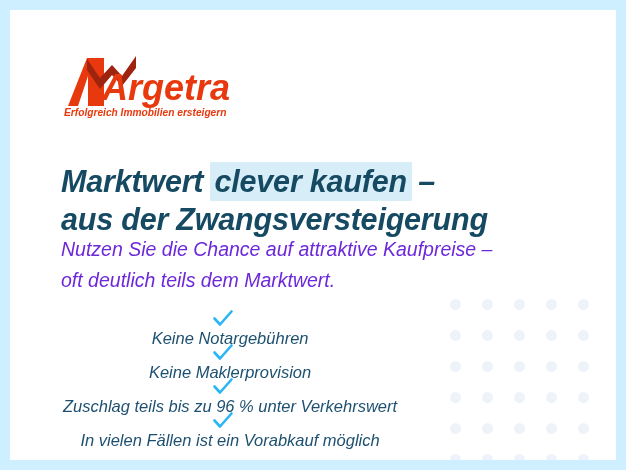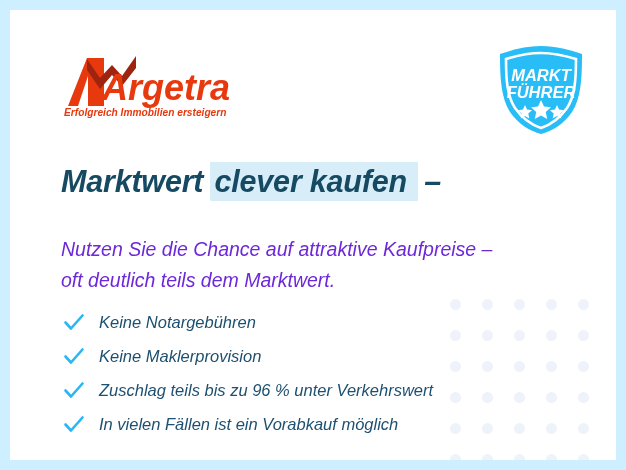--- a/index.html
+++ b/index.html
@@ -80,21 +80,21 @@
     font-size: 30.5px;
     font-weight: bold;
     line-height: 38px;
     color: #164a63;
     letter-spacing: -0.2px;
     white-space: nowrap;
   }
   #headline .hl-line { display: block; }
   #headline .mark {
     background: #d7eef9;
-    padding: 2px 11px 3px 5px;
+    padding: 2px 5px 3px 5px;
     margin: 0 -2px;
     border-radius: 1px;
   }
 
   
   #subheadline {
     position: absolute;
     left: 51px;
     top: 224px;
     z-index: 2;
@@ -113,20 +113,21 @@
     z-index: 2;
     list-style: none;
     margin: 0;
     padding: 0;
   }
   #benefits li {
     display: flex;
     align-items: center;
     height: 30px;
     margin-bottom: 4px;
+    flex-direction: column;
   }
   #benefits .check {
     width: 22px;
     height: 22px;
     flex: 0 0 22px;
     margin-right: 14px;
     display: block;
   }
   #benefits .benefit-text {
     font-size: 16.5px;
@@ -179,40 +180,26 @@
         <polygon points="8,58 27,10 44,10 44,58 28,58 28,28 18,58" fill="#e8380d"></polygon>
 
         <polygon points="27,11 40,30 52,17 62,28 76,8 76,20 62,38 52,27 40,41 27,22" fill="#9e2410"></polygon>
 
         <text x="42" y="52" font-family="'Liberation Sans', sans-serif" font-size="36" font-weight="bold" fill="#e8380d">Argetra</text>
 
         <text x="4" y="68" font-family="'Liberation Sans', sans-serif" font-size="10.2" font-weight="bold" fill="#e8380d">Erfolgreich Immobilien ersteigern</text>
       </svg>
     </div>
 
-    <div id="badge">
-      <svg width="94" height="92" viewBox="0 0 94 92" xmlns="http://www.w3.org/2000/svg">
-        <path d="M47 2 C62 2 76 6 88 10 C88 34 87 54 78 68 C70 80 58 87 47 90
-                 C36 87 24 80 16 68 C7 54 6 34 6 10 C18 6 32 2 47 2 Z" fill="#28bdf6"></path>
-        <path d="M47 9 C60 9 72 12 82 15 C82 35 81 52 73 64 C66 74 56 81 47 84
-                 C38 81 28 74 21 64 C13 52 12 35 12 15 C22 12 34 9 47 9 Z" fill="none" stroke="#ffffff" stroke-width="2.6"></path>
-        <text x="47" y="37" text-anchor="middle" font-family="'Liberation Sans', sans-serif" font-size="16.5" font-weight="bold" fill="#ffffff">MARKT</text>
-        <text x="47" y="54" text-anchor="middle" font-family="'Liberation Sans', sans-serif" font-size="16.5" font-weight="bold" fill="#ffffff">FÜHRER</text>
-        <g fill="#ffffff">
-          <polygon points="31,61 33.1,65.6 38,66.2 34.3,69.5 35.3,74.5 31,72 26.7,74.5 27.7,69.5 24,66.2 28.9,65.6"></polygon>
-          <polygon points="47,56 50,62.4 57,63.2 51.8,68 53.2,75 47,71.5 40.8,75 42.2,68 37,63.2 44,62.4"></polygon>
-          <polygon points="63,61 65.1,65.6 70,66.2 66.3,69.5 67.3,74.5 63,72 58.7,74.5 59.7,69.5 56,66.2 60.9,65.6"></polygon>
-        </g>
-      </svg>
-    </div>
 
     <h1 id="headline">
       <span class="hl-line"><span>Marktwert</span>
         <span class="mark">clever kaufen</span>
         <span>–</span></span>
+      <span class="hl-line">aus der Zwangsversteigerung</span>
     </h1>
 
     <div id="subheadline">
       <span class="sub-line">Nutzen Sie die Chance auf attraktive Kaufpreise –</span>
       <span class="sub-line">oft deutlich teils dem Marktwert.</span>
     </div>
 
     <ul id="benefits">
       <li>
         <svg class="check" viewBox="0 0 22 22">

